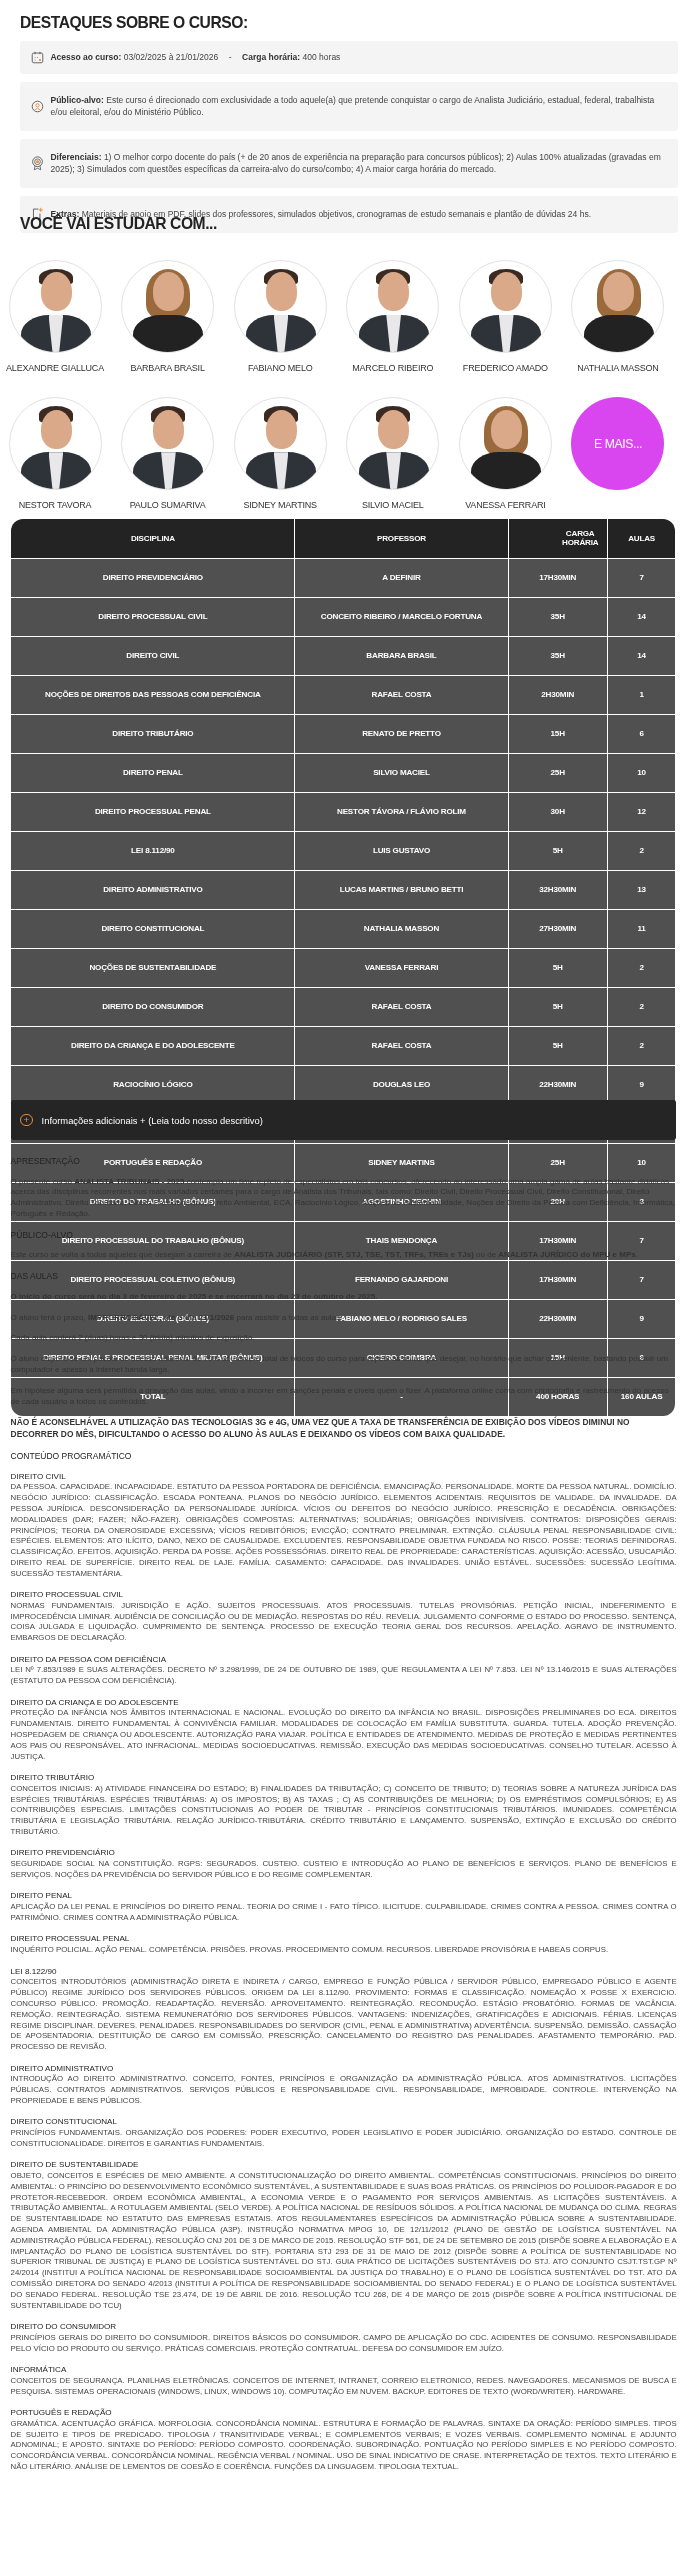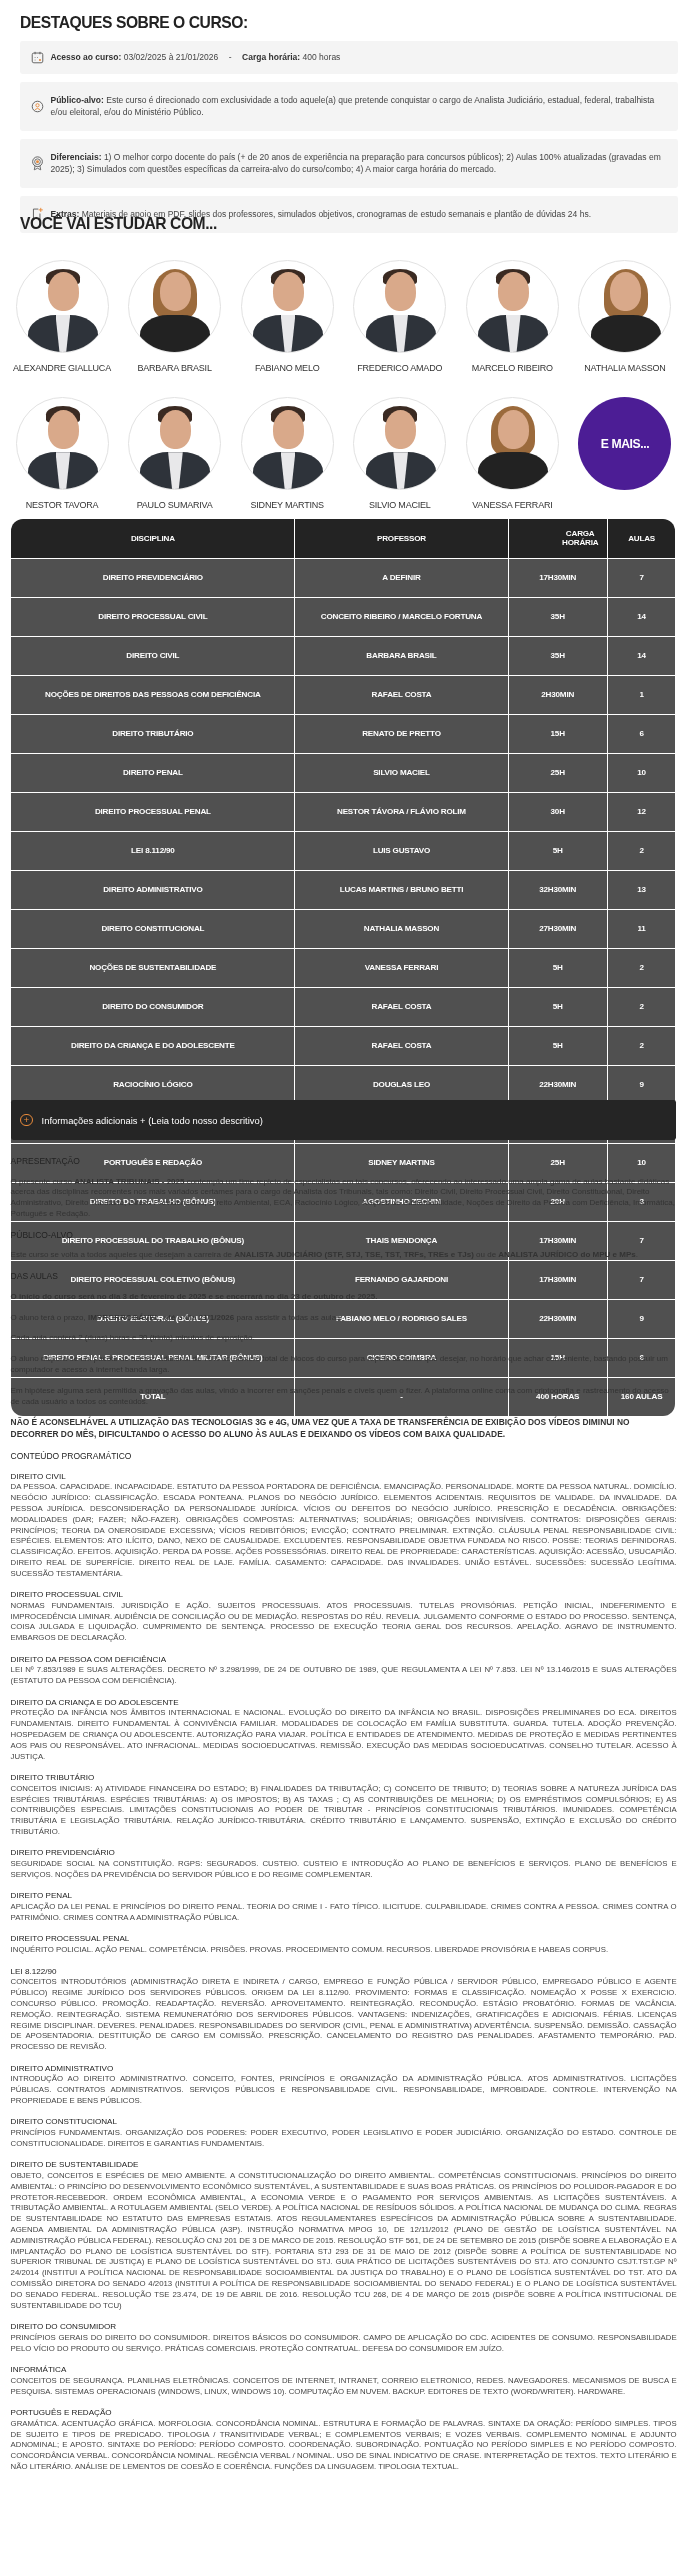--- a/index.html
+++ b/index.html
@@ -13,34 +13,34 @@
   .highlights { position: absolute; left: 19.5px; top: 41px; width: 658px; }
   .hl { background: #f4f4f4; border-radius: 2.4px; display: flex; align-items: center; padding: 0 9.8px 0 9.8px; margin-bottom: 8.1px; font-size: 8.5px; color: #444; line-height: 11.4px; }
   .hl .ico { width: 16.3px; flex: 0 0 16.3px; margin-right: 4.9px; display: flex; align-items: center; justify-content: center; }
   .hl b { color: #333; font-weight: 700; }
   .hl1 { height: 33px; }
   .hl2 { height: 49px; }
   .hl3 { height: 49px; }
   .hl4 { height: 37px; }
   .sep { display: inline-block; margin: 0 8.1px; }
 
-  .profs { position: absolute; left: 14px; top: 260px; width: 659px; }
+  .profs { position: absolute; left: 7px; top: 260px; width: 659px; }
   .prof-row { display: flex; justify-content: space-between; }
   .prof { width: 96px; display: flex; flex-direction: column; align-items: center; }
   .avatar { width: 93px; height: 93px; border-radius: 50%; border: 0.8px solid #e2e2e2; background: #fff; overflow: hidden; position: relative; }
   .avatar .head { position: absolute; left: 31px; top: 11.4px; width: 31px; height: 39px; border-radius: 50% 50% 45% 45%; background: #d9a98a; }
   .avatar .hair { position: absolute; left: 29px; top: 8.1px; width: 34px; height: 16.3px; border-radius: 50% 50% 20% 20%; background: #3a2a22; }
   .avatar .body { position: absolute; left: 11.4px; top: 54px; width: 70px; height: 49px; border-radius: 40% 40% 0 0; background: #2e333a; }
   .avatar .shirt { position: absolute; left: 39px; top: 54px; width: 14.7px; height: 41px; background: #e8e8ea; clip-path: polygon(0 0,100% 0,70% 100%,30% 100%); }
   .avatar.female .hair { height: 50px; left: 24.4px; width: 44px; top: 8.1px; border-radius: 50% 50% 30% 30%; background: #9b6a3c; }
   .avatar.female .head { z-index: 1; }
   .avatar.female .body { background: #222; }
   .prof-name { margin-top: 9.8px; font-size: 9px; color: #333; letter-spacing: -0.2px; white-space: nowrap; }
   .prof-row + .prof-row { margin-top: 24.4px; }
-  .more { width: 93px; height: 93px; border-radius: 50%; background: #4c1d95; color: #fff; display: flex; align-items: center; justify-content: center; font-weight: 700; font-size: 12.2px; letter-spacing: -0.4px; }
+  .more { width: 93px; height: 93px; border-radius: 50%; background: #d946ef; color: #fff; display: flex; align-items: center; justify-content: center; font-weight: 400; font-size: 12.2px; letter-spacing: -0.4px; }
 
   .table-wrap { position: absolute; left: 11.4px; top: 519px; width: 664px; border-radius: 12px; overflow: hidden; }
   table { width: 100%; border-collapse: collapse; font-size: 8.1px; font-weight: 700; color: #fff; text-align: center; letter-spacing: -0.2px; }
   th { background: #232323; height: 39px; border-right: 1.6px solid #fff; font-weight: 700; }
   td { background: #505050; height: 39px; border-top: 1.6px solid #fff; border-right: 1.6px solid #fff; }
   th:last-child, td:last-child { border-right: none; }
   .c1 { width: 283px; } .c2 { width: 213px; } .c3 { width: 99px; padding-left: 45px; } .c4 { width: 68px; }
 
   .accordion { position: absolute; left: 10.6px; top: 1100px; width: 665px; height: 40px; background: #252525; border-radius: 2.4px; display: flex; align-items: center; padding-left: 9.8px; color: #fff; font-size: 9.4px; cursor: pointer; }
   .accordion .plus { width: 12.2px; height: 12.2px; border: 1.2px solid #e88a3a; border-radius: 50%; color: #e88a3a; display: flex; align-items: center; justify-content: center; font-size: 9.8px; line-height: 1; margin-right: 9px; }
@@ -151,30 +151,30 @@
         </div>
         <div class="prof-name">FABIANO MELO</div>
       </div>
       <div class="prof">
         <div class="avatar">
           <div class="hair"></div>
           <div class="head"></div>
           <div class="body"></div>
           <div class="shirt"></div>
         </div>
+        <div class="prof-name">MARCELO RIBEIRO</div>
+      </div>
+      <div class="prof">
+        <div class="avatar">
+          <div class="hair"></div>
+          <div class="head"></div>
+          <div class="body"></div>
+          <div class="shirt"></div>
+        </div>
         <div class="prof-name">FREDERICO AMADO</div>
-      </div>
-      <div class="prof">
-        <div class="avatar">
-          <div class="hair"></div>
-          <div class="head"></div>
-          <div class="body"></div>
-          <div class="shirt"></div>
-        </div>
-        <div class="prof-name">MARCELO RIBEIRO</div>
       </div>
       <div class="prof">
         <div class="avatar female">
           <div class="hair"></div>
           <div class="head"></div>
           <div class="body"></div>
         </div>
         <div class="prof-name">NATHALIA MASSON</div>
       </div>
     </div>

